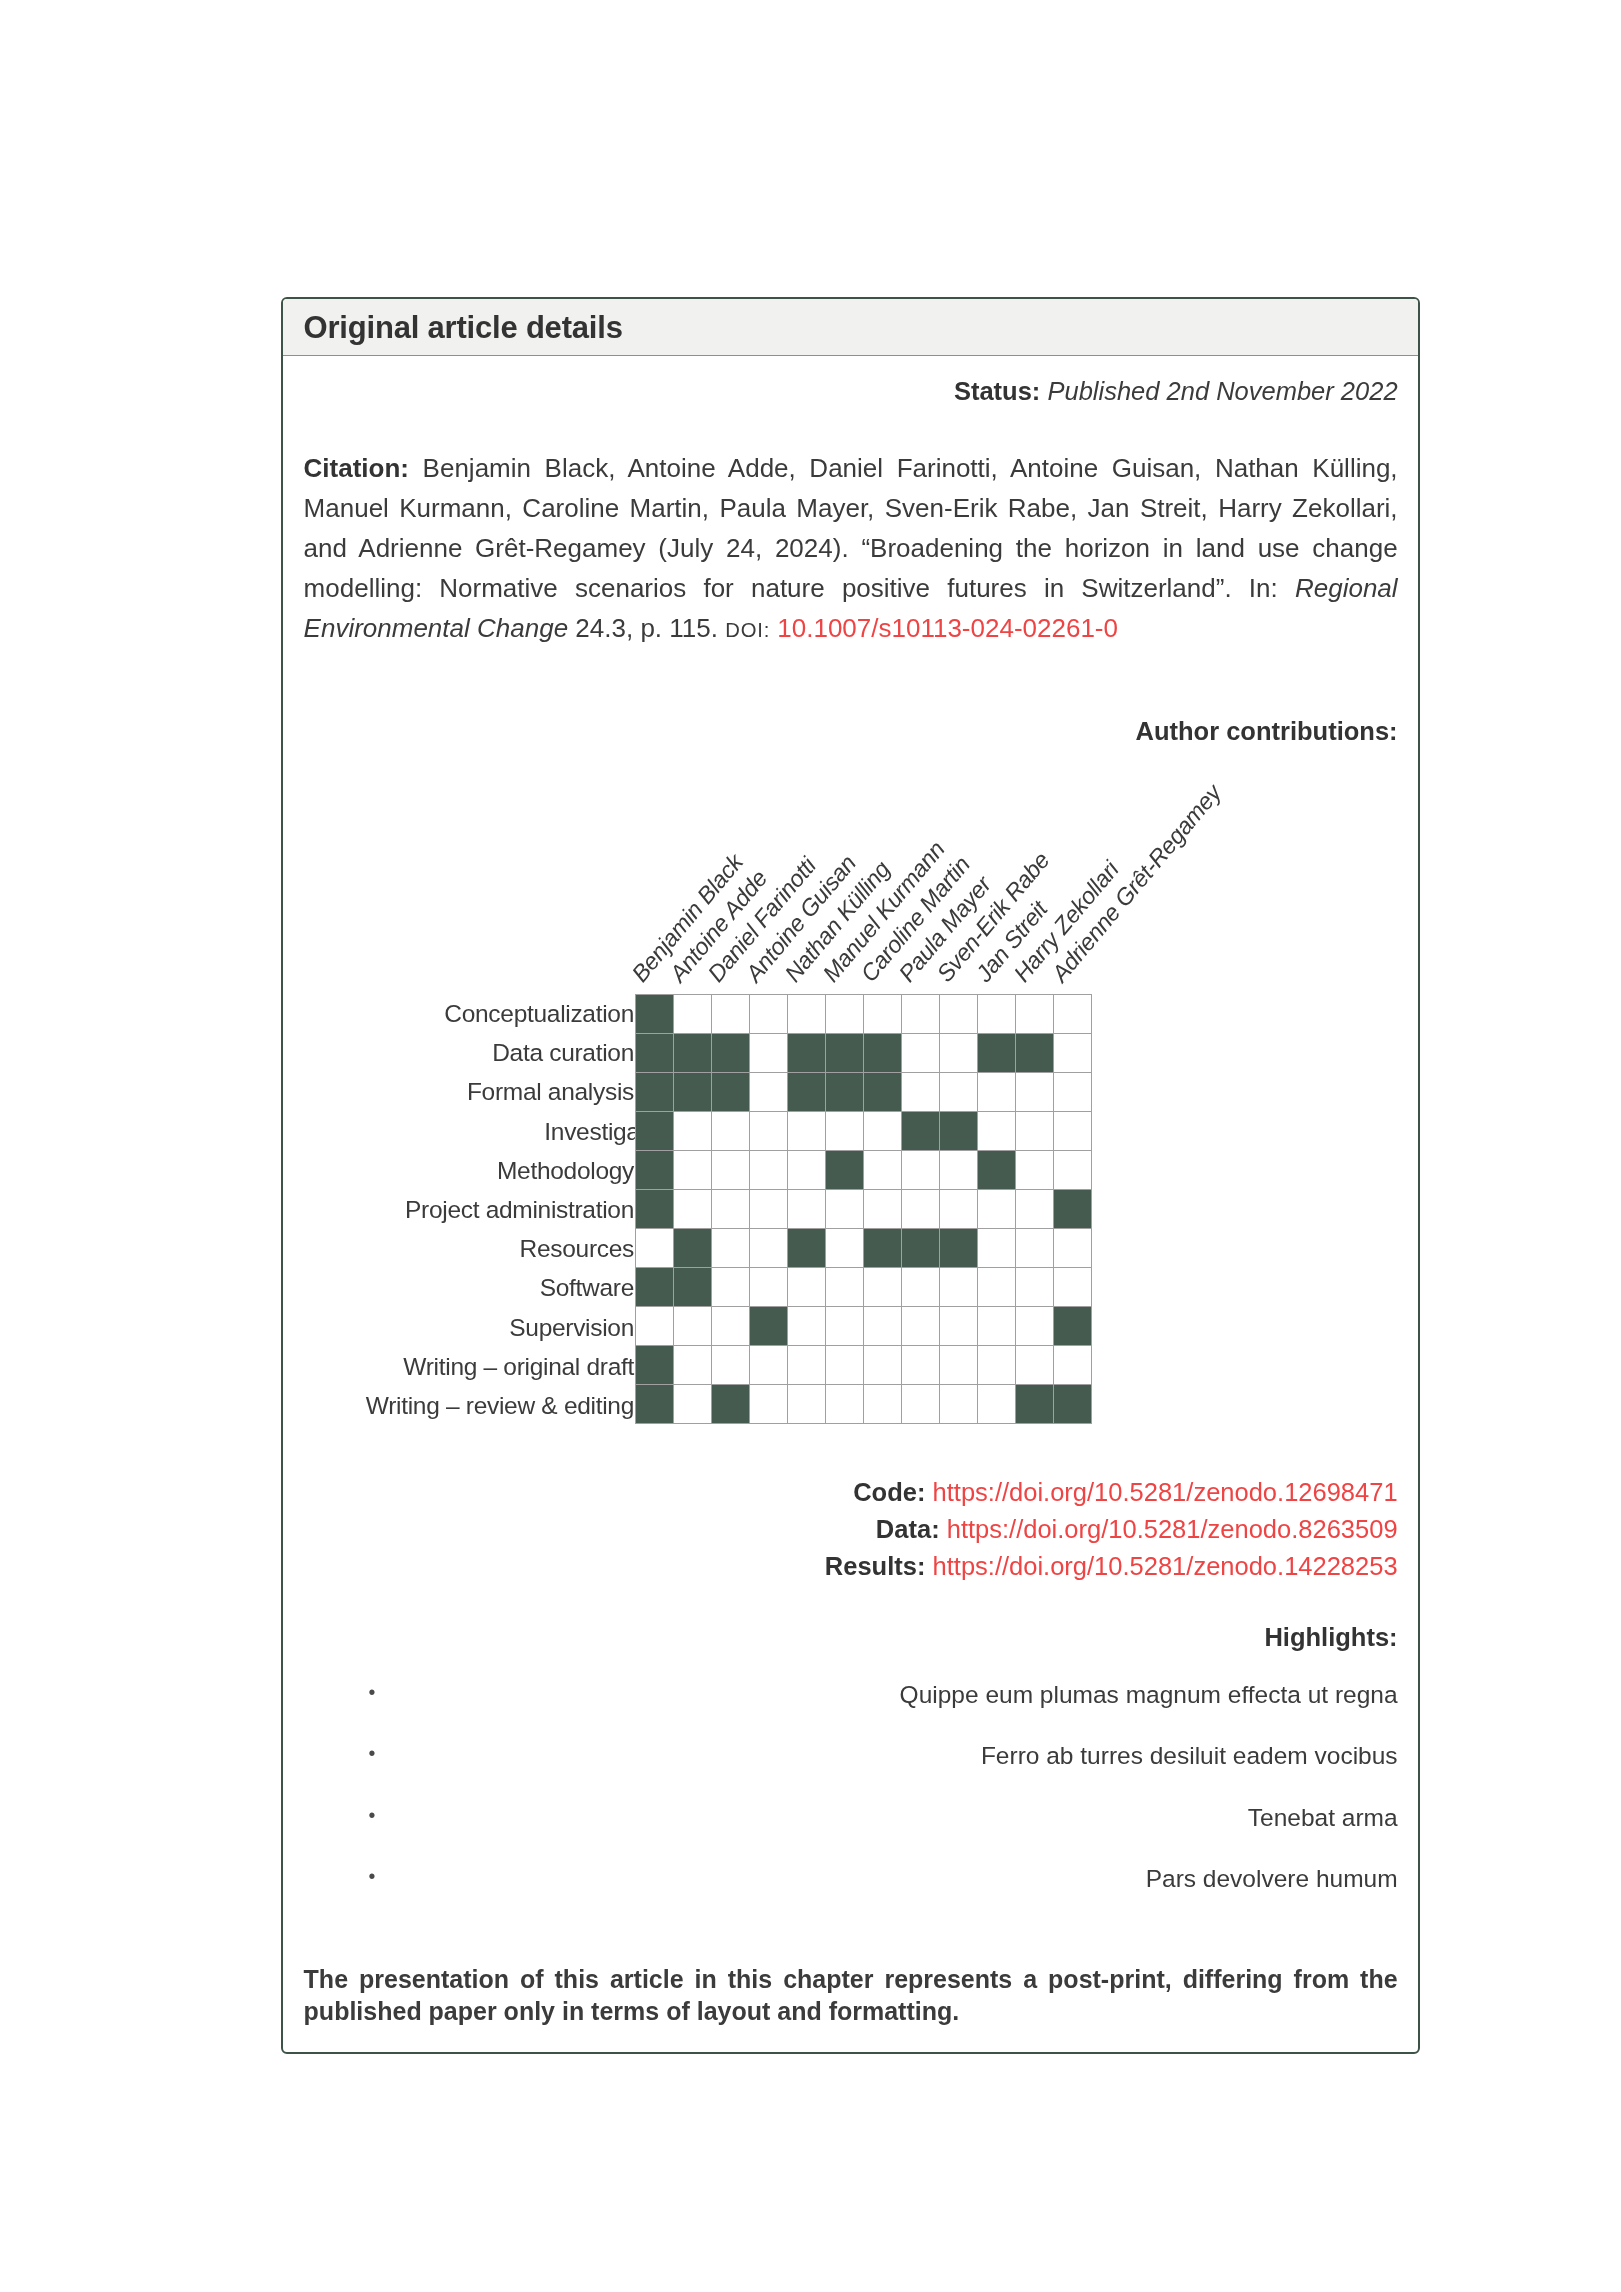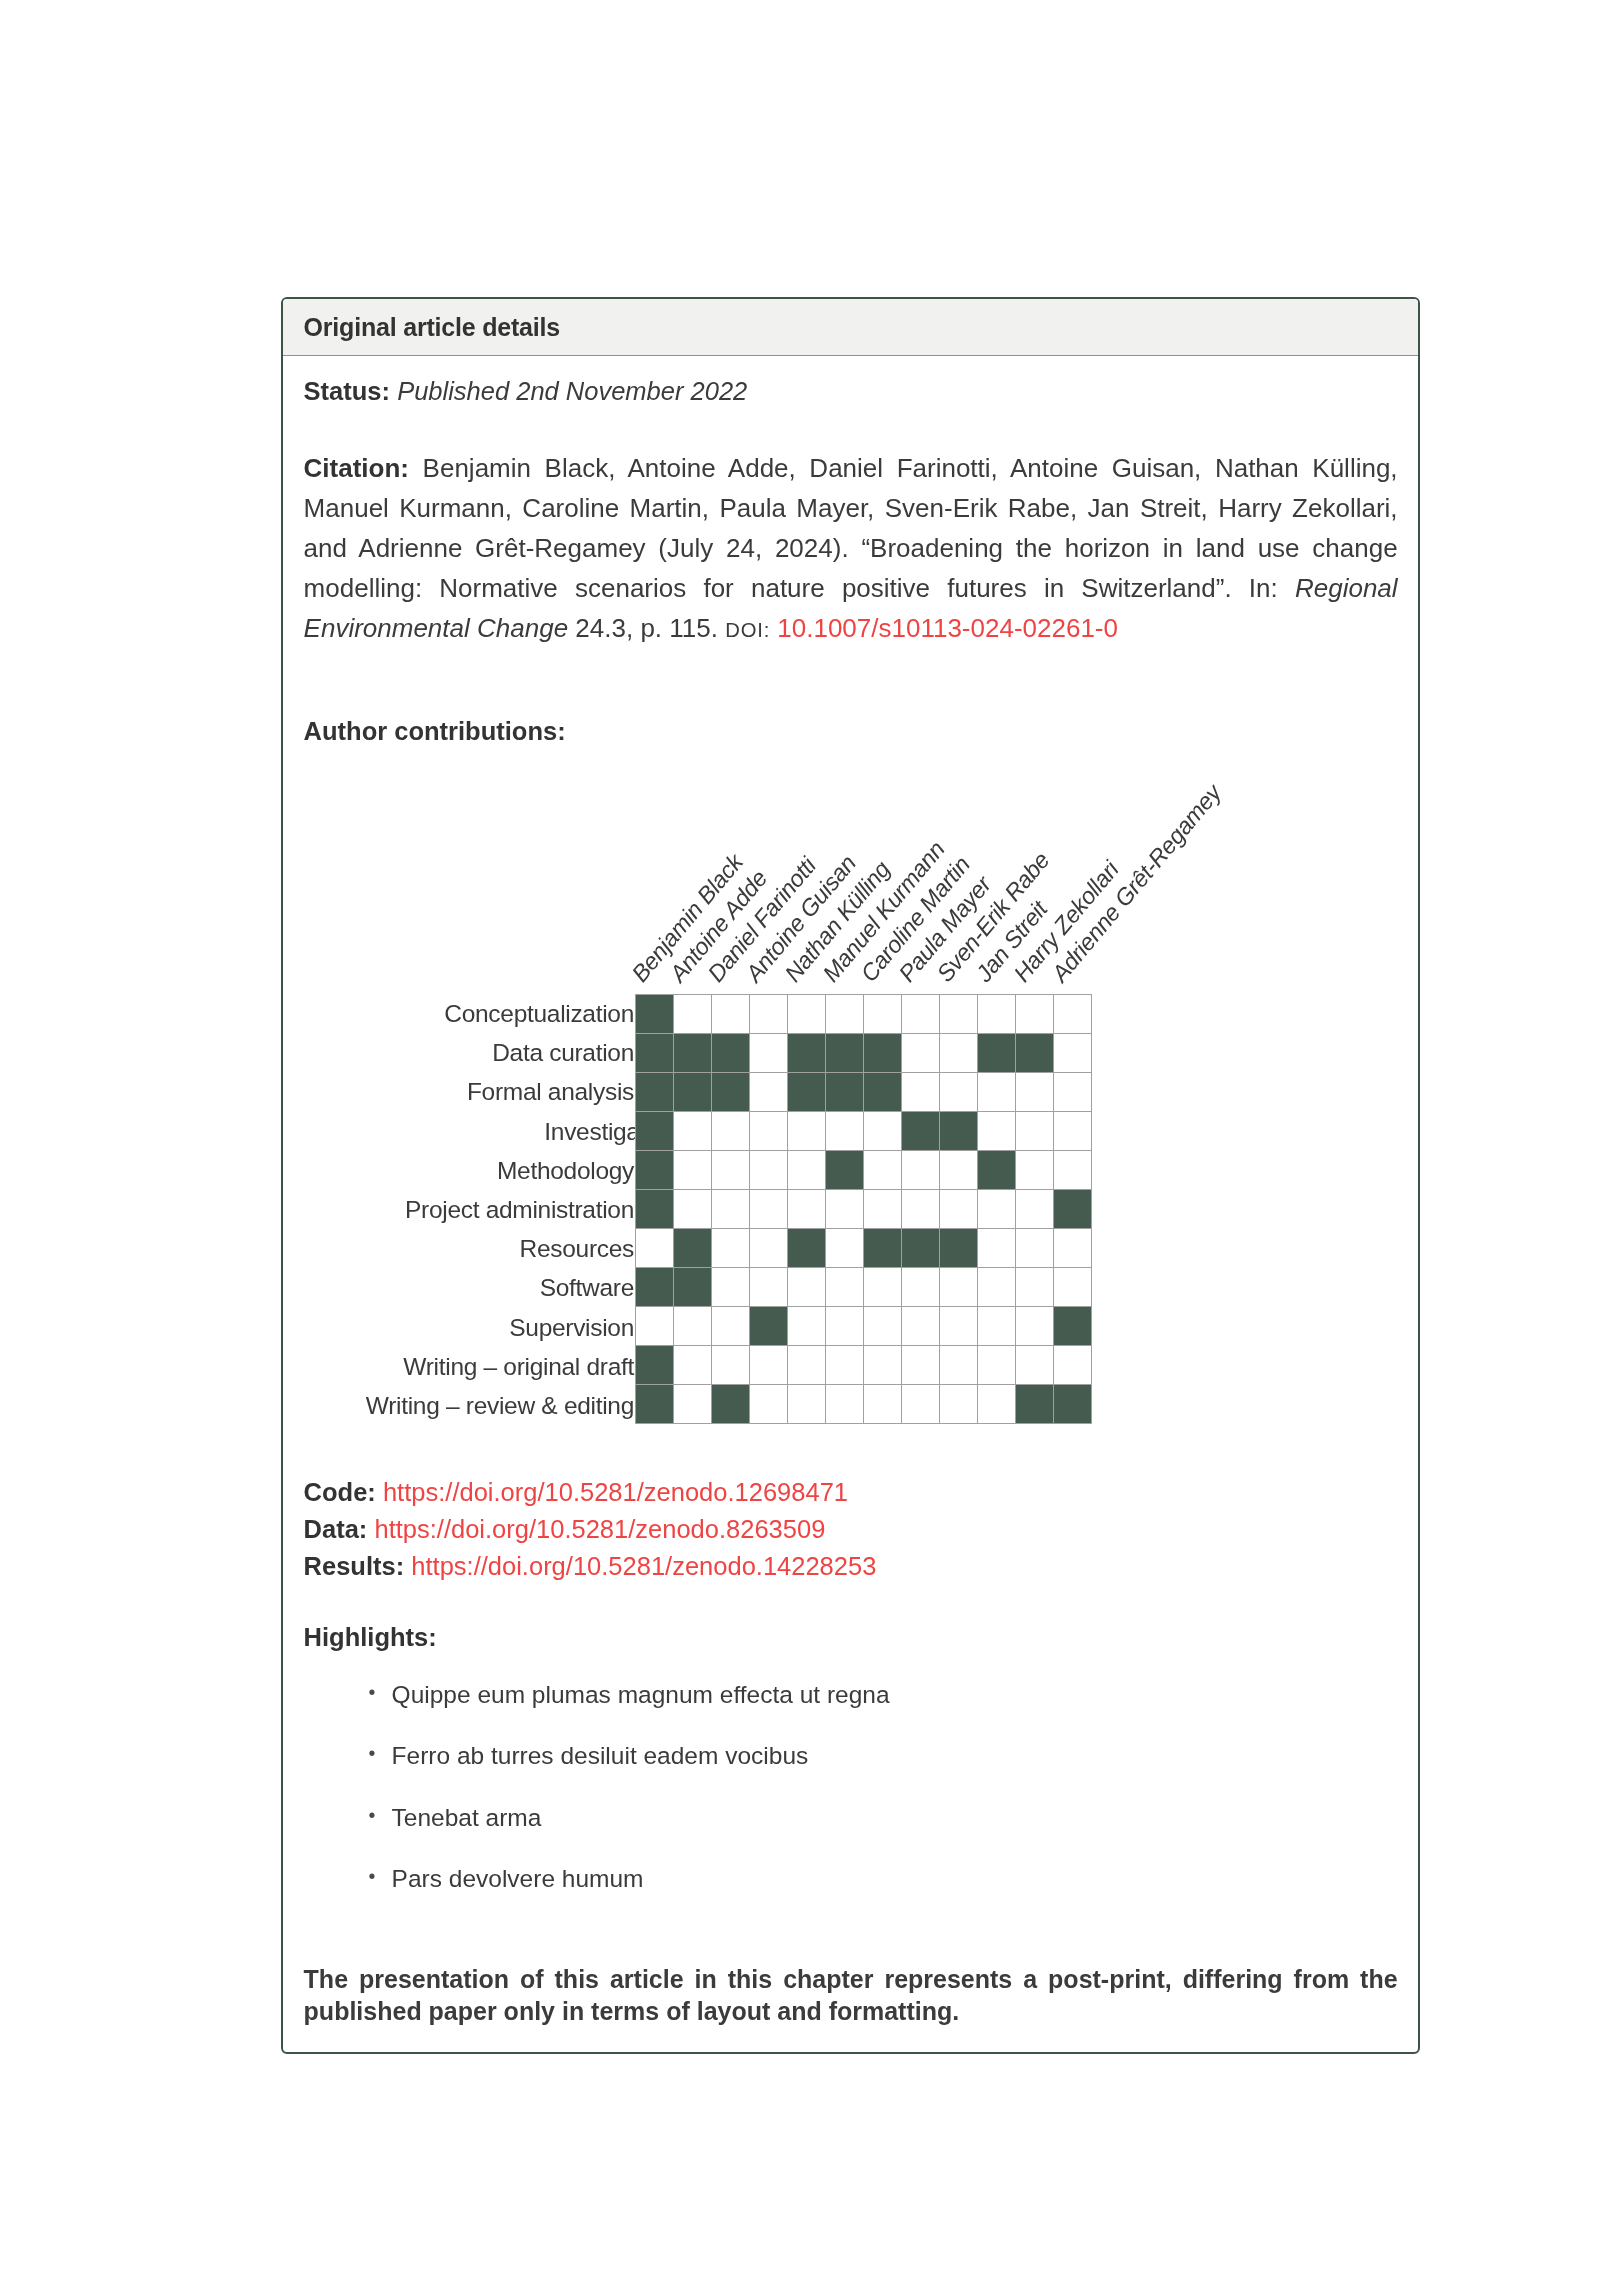--- a/index.html
+++ b/index.html
@@ -3,22 +3,22 @@
 <meta charset="utf-8">
 <style>
   html,body{margin:0;padding:0;background:#ffffff;}
   .page{position:relative;width:1621px;height:2293px;background:#ffffff;overflow:hidden;
         font-family:"Liberation Sans","DejaVu Sans",sans-serif;color:#3b3b3b;}
   .box{position:absolute;left:281px;top:297px;width:1139px;height:1757px;
        border:2px solid #3e5348;border-radius:5.9px;box-sizing:border-box;background:#ffffff;}
   .box-header{position:absolute;left:0;top:0;width:100%;height:57px;background:#f1f1ef;
        border-bottom:1px solid #8f8f8f;border-radius:3.9px 3.9px 0 0;box-sizing:border-box;}
   .box-header .title{position:absolute;left:20.6px;top:0;line-height:57px;font-weight:bold;
-       font-size:25px;color:#333333;letter-spacing:-0.2px;}
-  .sec{position:absolute;left:20.6px;width:1094px;}
+       font-size:31px;color:#333333;letter-spacing:-0.2px;}
+  .sec{position:absolute;left:20.6px;width:1094px;text-align:right;}
   .status-line{top:73px;font-size:25.5px;line-height:39px;}
   .status-line i{font-style:italic;}
   b.lbl{font-weight:bold;color:#333333;}
   .citation{top:149px;font-size:26px;line-height:40px;text-align:justify;margin:0;}
   .citation i{font-style:italic;}
   .doisc{font-size:0.78em;letter-spacing:0.8px;}
   .link{color:#ef4444;text-decoration:none;cursor:pointer;}
   .contrib-heading{top:416px;font-size:25.5px;line-height:33px;font-weight:bold;color:#333333;}
   
   .rowlabel{position:absolute;left:6px;width:345px;text-align:right;height:39px;line-height:39px;

